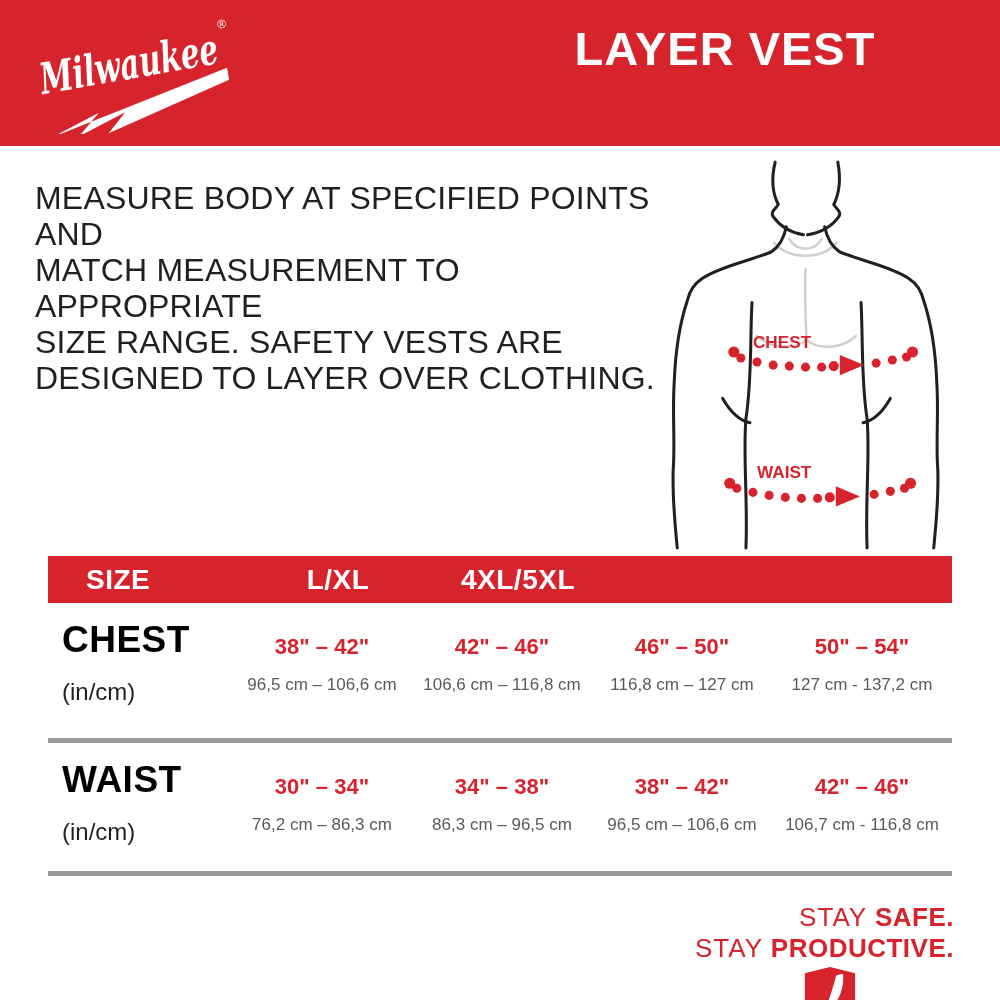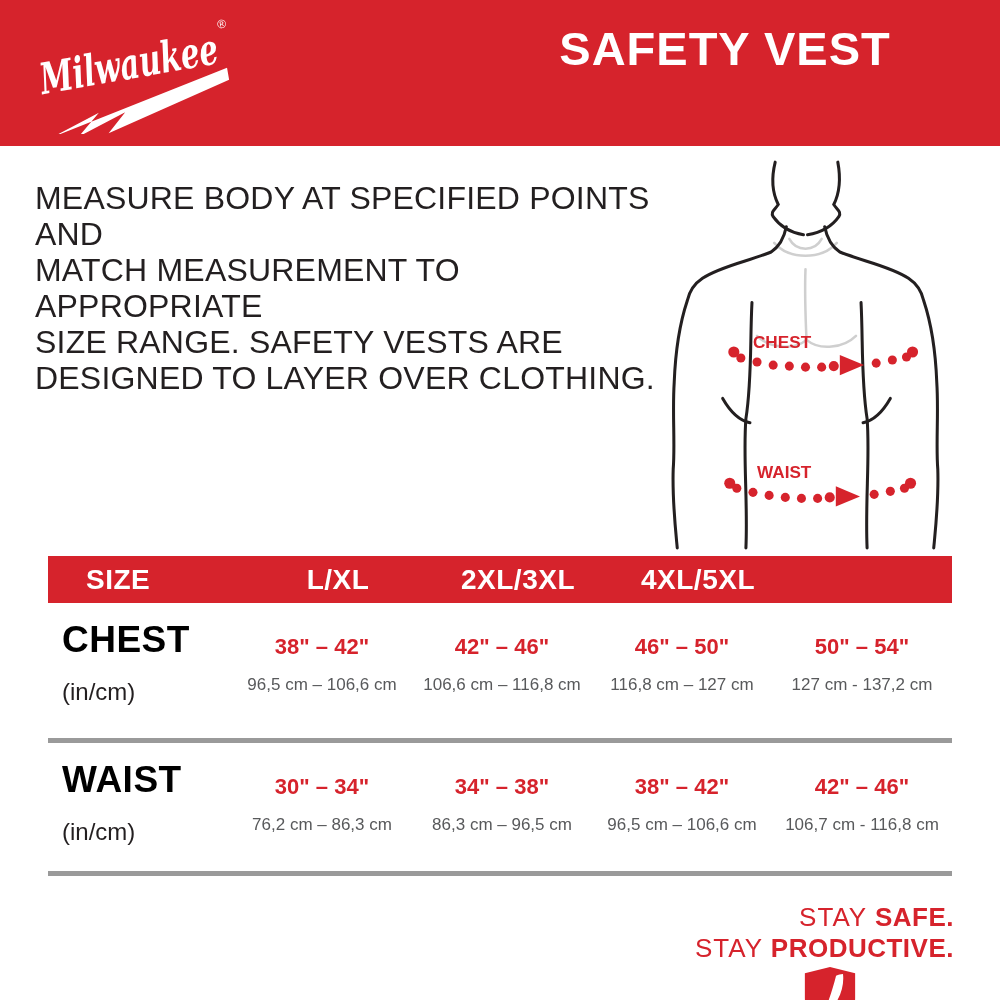--- a/index.html
+++ b/index.html
@@ -71,21 +71,21 @@
     <div class="logo">
       <svg width="212" height="122" viewBox="0 0 212 122">
         <g transform="rotate(-10 106 58)">
           <text x="12" y="66" font-family="DejaVu Serif, serif" font-style="italic" font-weight="bold" font-size="43" fill="#ffffff" textLength="180" lengthAdjust="spacingAndGlyphs">Milwaukee</text>
           <text x="196" y="32" font-family="Liberation Sans, sans-serif" font-size="12" fill="#ffffff">®</text>
           <path d="M198,72 L14,110 L64,94 L40,114 L90,98 L70,116 L198,84 Z" fill="#ffffff"></path>
         </g>
       </svg>
     </div>
     <div class="title">
-      <div>SAFETY VEST</div>
+      <div>LAYER VEST</div>
     </div>
   </header>
 
   <p class="intro">MEASURE BODY AT SPECIFIED POINTS AND
 MATCH MEASUREMENT TO APPROPRIATE
 SIZE RANGE. SAFETY VESTS ARE
 DESIGNED TO LAYER OVER CLOTHING.</p>
 
   <div class="figure">
     <svg width="308" height="392" viewBox="0 0 305 388">
@@ -142,21 +142,20 @@
         <circle cx="250" cy="327" r="4.5"></circle>
           <circle cx="256" cy="322" r="5.5"></circle>
       </g>
     </svg>
   </div>
 
   <div class="size-table">
     <div class="thead">
       <div class="th th-label">SIZE</div>
       <div class="th">L/XL</div>
-      <div class="th">2XL/3XL</div>
       <div class="th">4XL/5XL</div>
     </div>
 
     <div class="trow trow-1">
       <div class="rowlabel">
         <div class="rowname">CHEST</div>
         <div class="rowunit">(in/cm)</div>
       </div>
       <div class="cell">
         <div class="in">38" – 42"</div>

